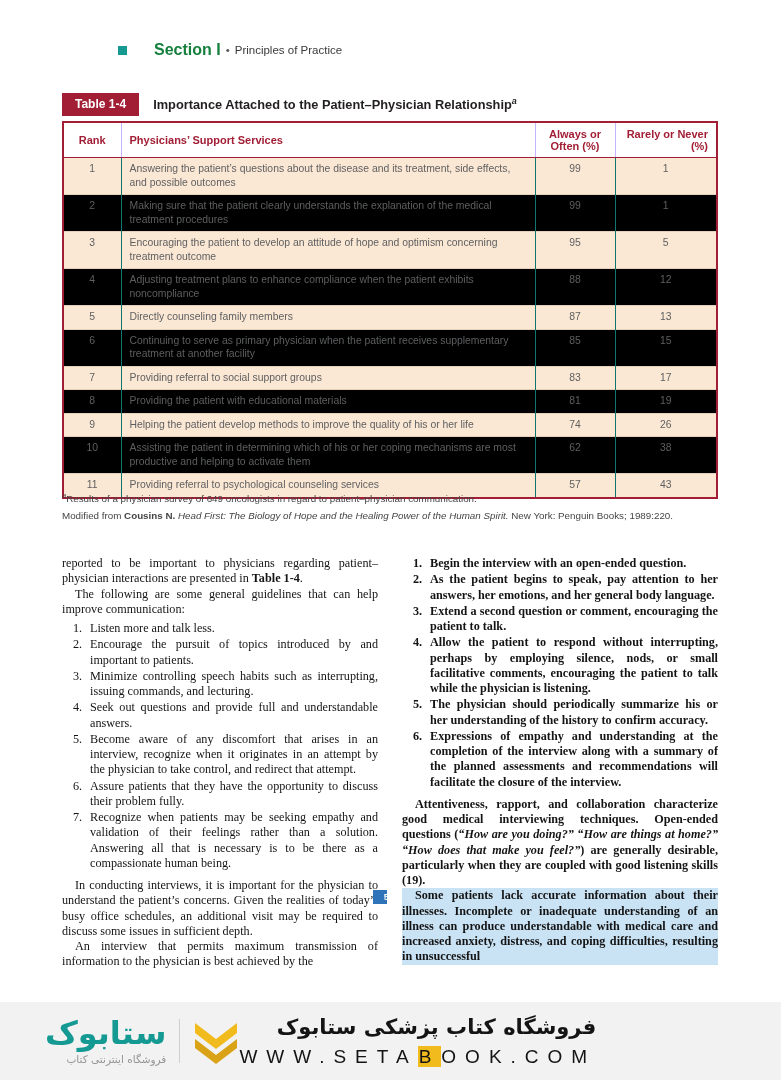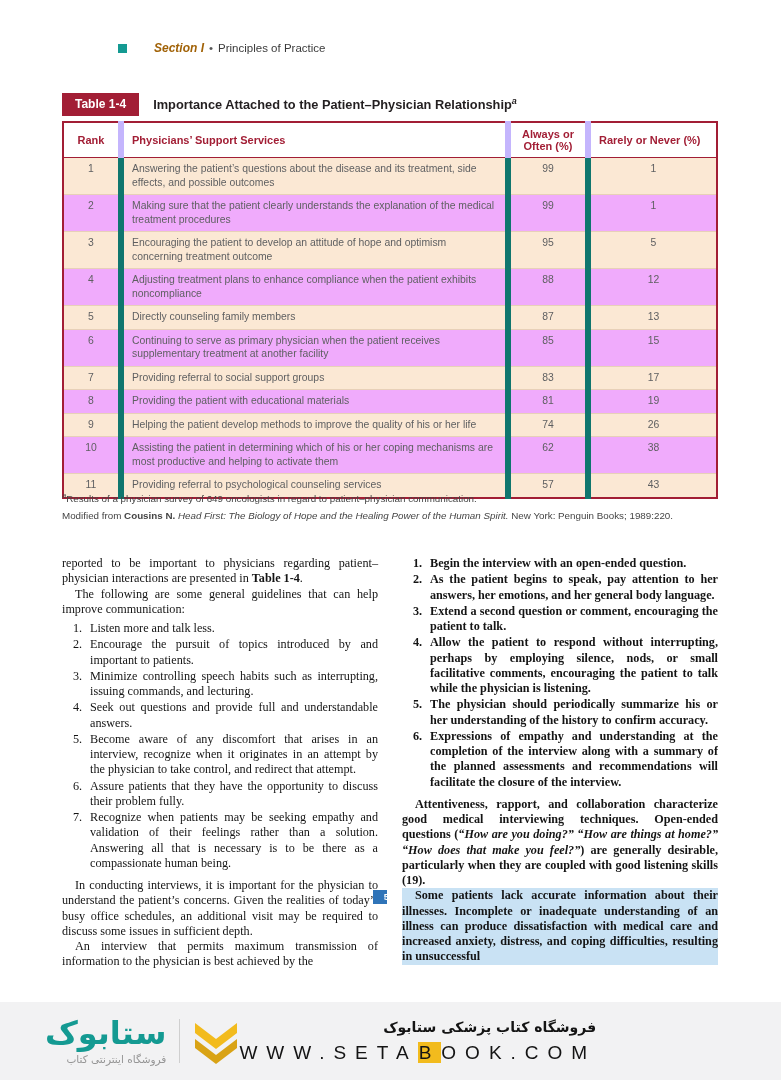--- a/index.html
+++ b/index.html
@@ -3,38 +3,38 @@
 <meta charset="utf-8">
 <style>
   * { margin:0; padding:0; box-sizing:border-box; }
   html,body { width:781px; height:1080px; }
   body { background:#ffffff; font-family:"Liberation Serif", serif; position:relative; overflow:hidden; }
   .page { position:relative; width:781px; height:1080px; background:#ffffff; }
 
   
   .section-header { position:absolute; top:41px; left:118px; display:flex; align-items:center; font-family:"Liberation Sans", sans-serif; font-size:11.5px; color:#3a3a3a; }
   .teal-square { width:9px; height:9px; background:#149A92; margin-right:27px; }
-  .section-label { color:#a16207; font-weight:bold; font-size:12px; margin-right:5px;font-style:italic; }
+  .section-label { color:#15803d; font-weight:bold; font-size:16px; margin-right:5px; }
   .section-bullet { color:#555; margin-right:5px; }
 
   
   .table-caption { position:absolute; top:93px; left:62px; width:656px; display:flex; align-items:center; font-family:"Liberation Sans", sans-serif; }
   .table-tag { background:#A21E35; color:#fff; font-weight:bold; font-size:12px; padding:4px 13px 5px; }
   .table-title { font-weight:bold; font-size:12.8px; color:#231F20; margin-left:14px;text-align:right; }
   .table-title sup { font-style:italic; font-size:9px; }
 
   
-  .data-table { position:absolute; top:121px; left:62px; width:656px; border-collapse:collapse; font-family:"Liberation Sans", sans-serif; border:2px solid #A21E35; background:#f0abfc; }
-  .data-table th { background:#fff; color:#A21E35; font-size:11px; font-weight:bold; padding:5px 8px; border-left:6px solid #c4b5fd; border-bottom:1.5px solid #A21E35; vertical-align:middle; }
+  .data-table { position:absolute; top:121px; left:62px; width:656px; border-collapse:collapse; font-family:"Liberation Sans", sans-serif; border:2px solid #A21E35; background:#000000; }
+  .data-table th { background:#fff; color:#A21E35; font-size:11px; font-weight:bold; padding:5px 8px; border-left:1px solid #c4b5fd; border-bottom:1.5px solid #A21E35; vertical-align:middle; }
   .data-table th:first-child { border-left:none; }
   .data-table th.svc-h { text-align:left; }
   .data-table th.c { text-align:center; width:80px; }
-  .data-table th.c2 { text-align:left; width:129px; }
+  .data-table th.c2 { text-align:right; width:102px; }
   .data-table th.rank-h { width:58px; text-align:center; }
-  .data-table td { font-size:10.4px; color:#5E5F61; padding:4px 8px 5px; border-left:6px solid #0f766e; border-top:1px solid #E7D0B8; line-height:1.3; vertical-align:top; }
+  .data-table td { font-size:10.4px; color:#5E5F61; padding:4px 8px 5px; border-left:1px solid #0f766e; border-top:1px solid #E7D0B8; line-height:1.3; vertical-align:top; }
   .data-table td:first-child { border-left:none; }
   .data-table tbody tr:first-child td { border-top:none; }
   .data-table tbody tr:nth-child(odd) { background:#FBE8D4; }
   .data-table td.rank { text-align:center; }
   .data-table td.num { text-align:center; }
 
   
   .footnotes { position:absolute; top:491px; left:62px; width:656px; font-family:"Liberation Sans", sans-serif; font-size:9.8px; color:#454545; line-height:1.45; }
   .footnotes sup { font-style:italic; font-size:7.5px; }
   .footnotes .src { margin-top:3px; }
@@ -58,21 +58,21 @@
 
   
   .footer { position:absolute; top:1002px; left:0; width:781px; height:78px; background:#F2F2F3; display:flex; align-items:center; justify-content:flex-start; padding:0 35px 0 45px; }
   .logo-row { display:flex; align-items:center; }
   .logo-text-wrap { text-align:right; }
   .logo-text { font-family:"DejaVu Sans", sans-serif; font-size:32px; font-weight:bold; color:#149A92; line-height:1.05; direction:rtl; }
   .logo-tagline { font-family:"DejaVu Sans", sans-serif; font-size:10.5px; color:#959595; direction:rtl; margin-top:2px; }
   .logo-divider { width:1px; height:44px; background:#cfcfcf; margin:0 13px; }
   .logo-icon svg { display:block; }
   .footer-right { text-align:right; }
-  .shop-line { font-family:"DejaVu Sans", sans-serif; font-size:14px; font-weight:bold; color:#141414; direction:rtl; margin-bottom:7px; }
+  .shop-line { font-family:"DejaVu Sans", sans-serif; font-size:21px; font-weight:bold; color:#141414; direction:rtl; margin-bottom:7px; }
   .url { font-family:"Liberation Sans", sans-serif; font-size:19px; color:#141414; letter-spacing:9px; white-space:nowrap; }
   .url .url-b { background:#F2BB1D; padding:0 1px; }
 </style>
 </head>
 <body>
 
 <div class="page">
 
   <div class="section-header">
     <span class="teal-square"></span>
@@ -189,21 +189,21 @@
     <div class="col col-right">
       <ol class="plist">
           <li>Begin the interview with an open-ended question.</li>
           <li>As the patient begins to speak, pay attention to her answers, her emotions, and her general body language.</li>
           <li>Extend a second question or comment, encouraging the patient to talk.</li>
           <li>Allow the patient to respond without interrupting, perhaps by employing silence, nods, or small facilitative comments, encouraging the patient to talk while the physician is listening.</li>
           <li>The physician should periodically summarize his or her understanding of the history to confirm accuracy.</li>
           <li>Expressions of empathy and understanding at the completion of the interview along with a summary of the planned assessments and recommendations will facilitate the closure of the interview.</li>
         </ol>
       <p class="p-indent mt"><span>Attentiveness, rapport, and collaboration characterize good medical interviewing techniques. Open-ended questions (</span><span class="q-italic">“How are you doing?” “How are things at home?” “How does that make you feel?”</span><span>) are generally desirable, particularly when they are coupled with good listening skills (19).</span></p>
-      <p class="p-indent hl-para"><span class="para-marker">5</span><span>Some patients lack accurate information about their illnesses. Incomplete or inadequate understanding of an illness can produce dissatisfaction with medical care and increased anxiety, distress, and coping difficulties, resulting in unsuccessful</span></p>
+      <p class="p-indent hl-para"><span class="para-marker">5</span><span>Some patients lack accurate information about their illnesses. Incomplete or inadequate understanding of an illness can produce understandable with medical care and increased anxiety, distress, and coping difficulties, resulting in unsuccessful</span></p>
     </div>
   </div>
 
   <div class="footer">
     <div class="logo">
       <div class="logo-row">
         <div class="logo-text-wrap">
           <div class="logo-text">ستابوک</div>
           <div class="logo-tagline">فروشگاه اینترنتی کتاب</div>
         </div>

